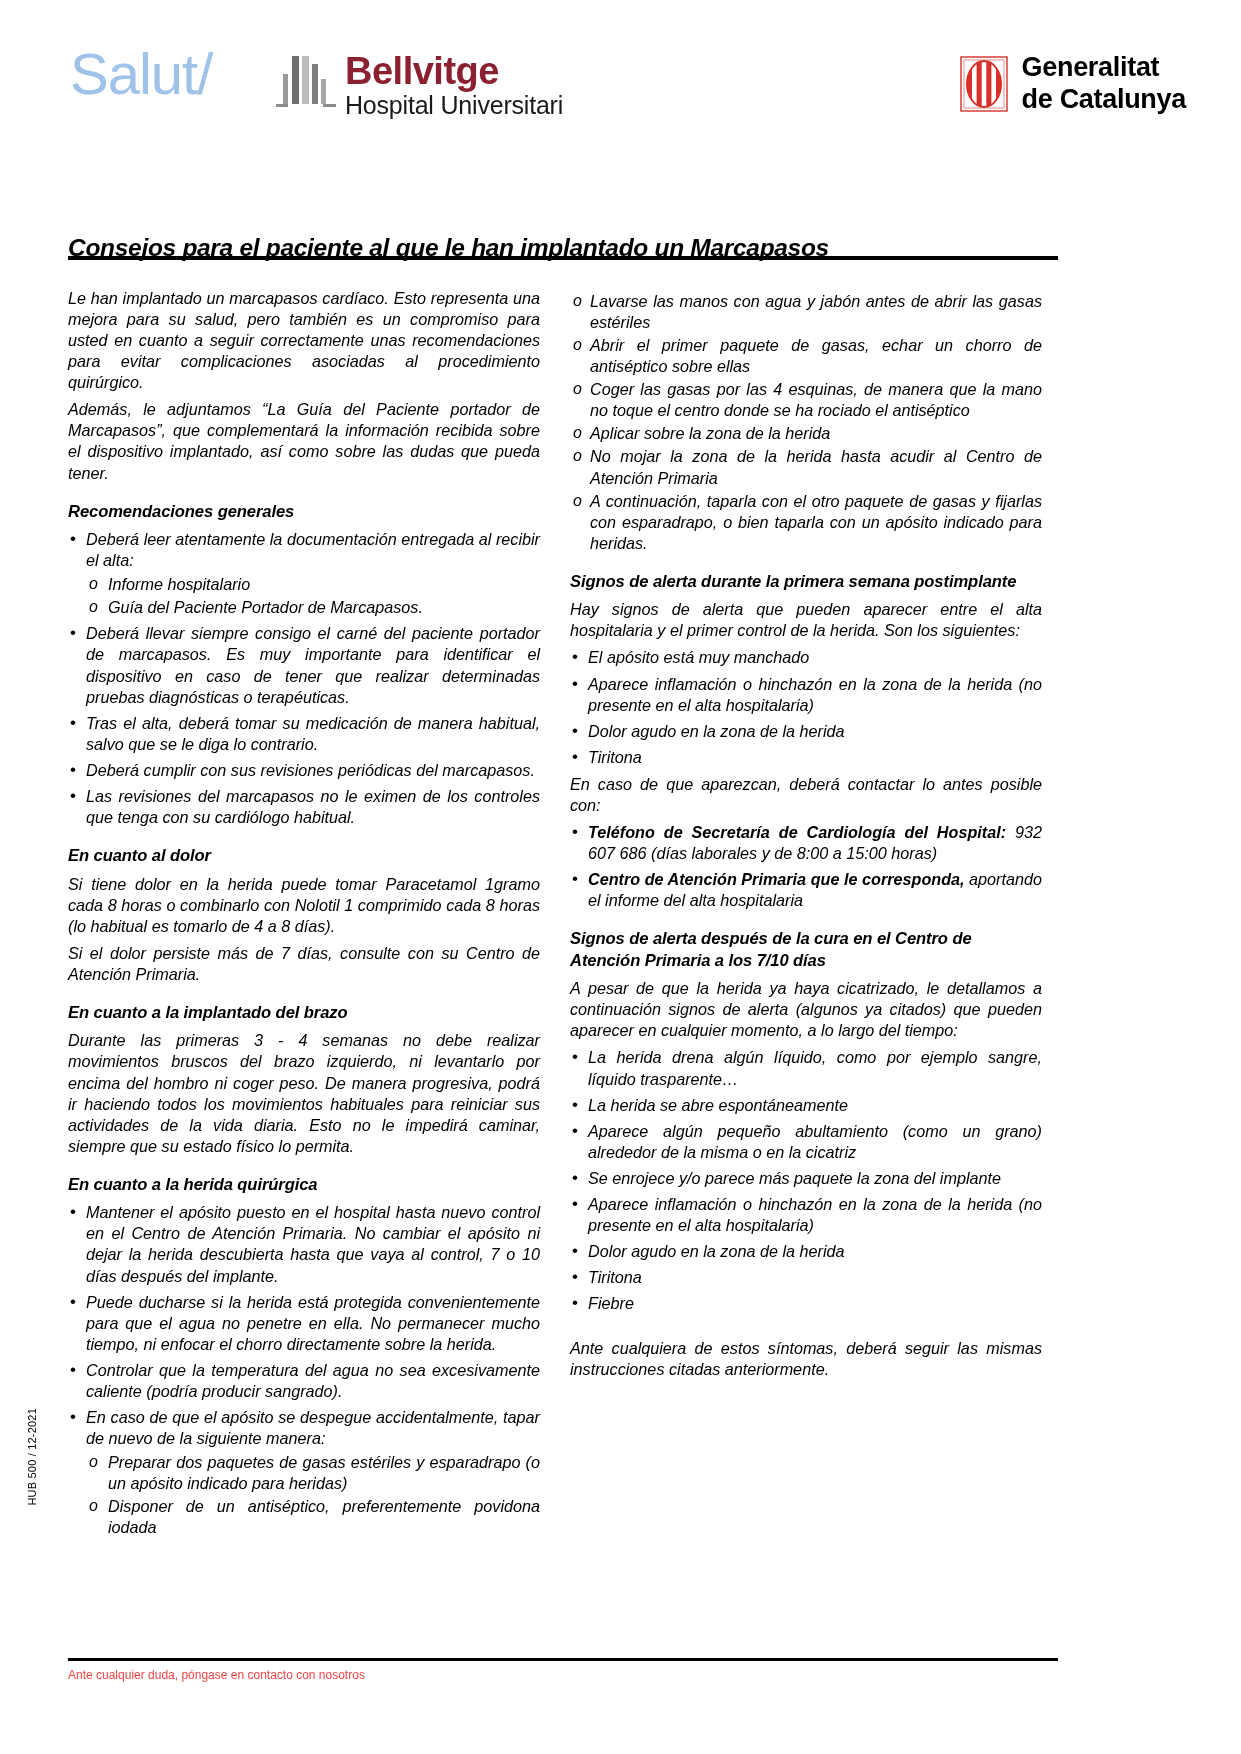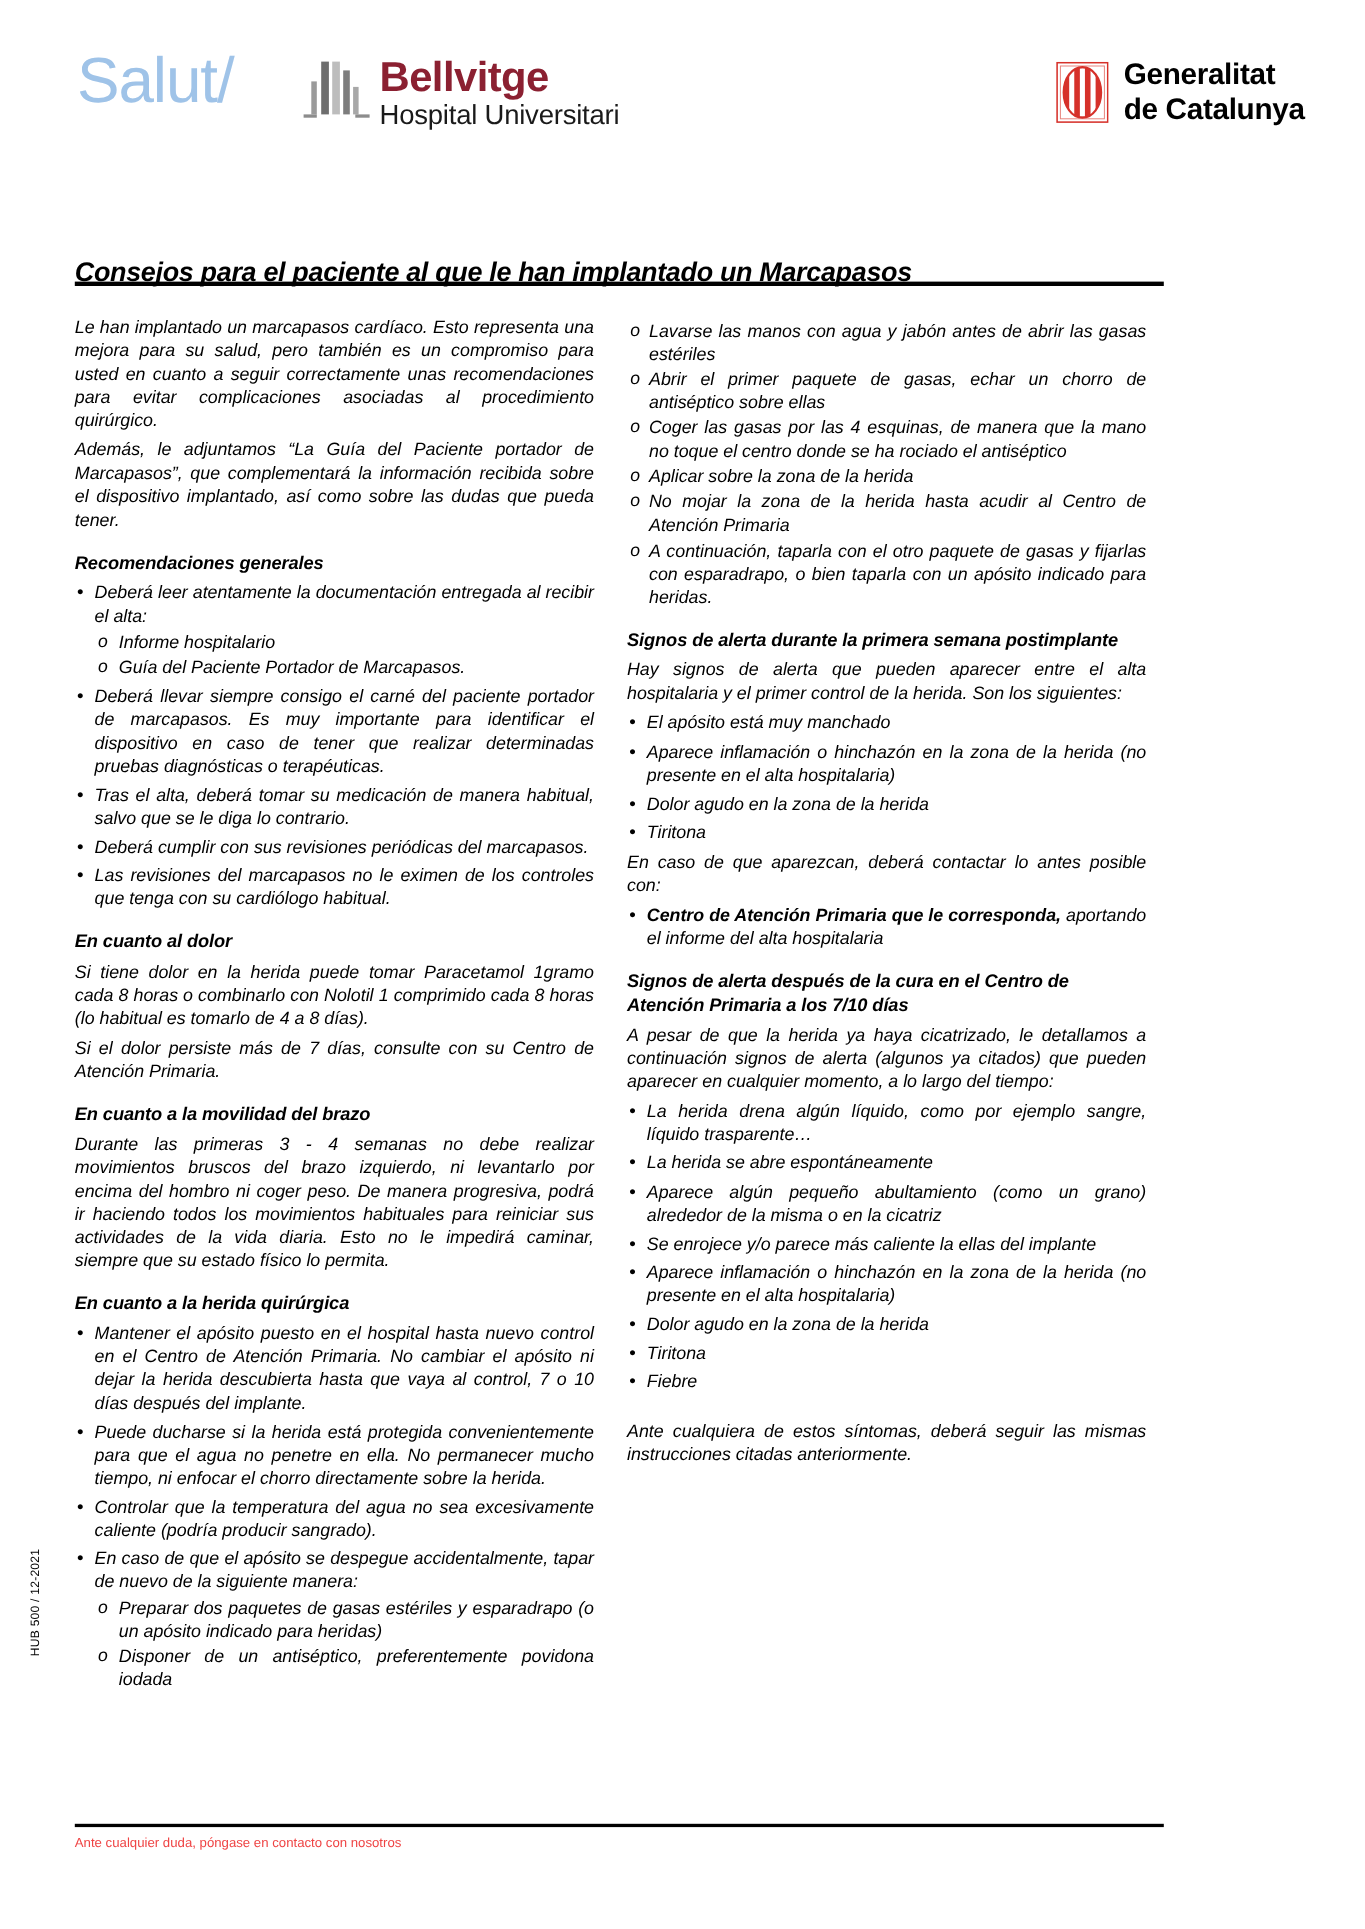--- a/index.html
+++ b/index.html
@@ -291,21 +291,21 @@
     <li>Deberá llevar siempre consigo el carné del paciente portador de marcapasos. Es muy importante para identificar el dispositivo en caso de tener que realizar determinadas pruebas diagnósticas o terapéuticas.</li>
     <li>Tras el alta, deberá tomar su medicación de manera habitual, salvo que se le diga lo contrario.</li>
     <li>Deberá cumplir con sus revisiones periódicas del marcapasos.</li>
     <li class="last">Las revisiones del marcapasos no le eximen de los controles que tenga con su cardiólogo habitual.</li>
   </ul>
 
   <h2 class="sec">En cuanto al dolor</h2>
   <p class="body">Si tiene dolor en la herida puede tomar Paracetamol 1gramo cada 8 horas o combinarlo con Nolotil 1 comprimido cada 8 horas (lo habitual es tomarlo de 4 a 8 días).</p>
   <p class="body">Si el dolor persiste más de 7 días, consulte con su Centro de Atención Primaria.</p>
 
-  <h2 class="sec">En cuanto a la movilidad del brazo</h2>
+  <h2 class="sec">En cuanto a la implantado del brazo</h2>
   <p class="body">Durante las primeras 3 - 4 semanas no debe realizar movimientos bruscos del brazo izquierdo, ni levantarlo por encima del hombro ni coger peso. De manera progresiva, podrá ir haciendo todos los movimientos habituales para reiniciar sus actividades de la vida diaria. Esto no le impedirá caminar, siempre que su estado físico lo permita.</p>
 
   <h2 class="sec">En cuanto a la herida quirúrgica</h2>
   <ul class="bullets">
     <li>Mantener el apósito puesto en el hospital hasta nuevo control en el Centro de Atención Primaria. No cambiar el apósito ni dejar la herida descubierta hasta que vaya al control, 7 o 10 días después del implante.</li>
     <li>Puede ducharse si la herida está protegida convenientemente para que el agua no penetre en ella. No permanecer mucho tiempo, ni enfocar el chorro directamente sobre la herida.</li>
     <li>Controlar que la temperatura del agua no sea excesivamente caliente (podría producir sangrado).</li>
     <li>
       <span>En caso de que el apósito se despegue accidentalmente, tapar de nuevo de la siguiente manera:</span>
       <ul class="circles">
@@ -333,33 +333,36 @@
   <ul class="bullets" style="margin-top:6px">
     <li>El apósito está muy manchado</li>
     <li>Aparece inflamación o hinchazón en la zona de la herida (no presente en el alta hospitalaria)</li>
     <li>Dolor agudo en la zona de la herida</li>
     <li class="last">Tiritona</li>
   </ul>
 
   <p class="body" style="margin-top:6px">En caso de que aparezcan, deberá contactar lo antes posible con:</p>
 
   <ul class="bullets" style="margin-top:6px">
+    <li>
+      <strong class="b">Teléfono de Secretaría de Cardiología del Hospital:</strong><span> 932 607 686 (días laborales y de 8:00 a 15:00 horas)</span>
+    </li>
     <li class="last">
       <strong class="b">Centro de Atención Primaria que le corresponda,</strong><span> aportando el informe del alta hospitalaria</span>
     </li>
   </ul>
 
   <h2 class="sec">Signos de alerta después de la cura en el Centro de Atención Primaria a los 7/10 días</h2>
   <p class="body">A pesar de que la herida ya haya cicatrizado, le detallamos a continuación signos de alerta (algunos ya citados) que pueden aparecer en cualquier momento, a lo largo del tiempo:</p>
 
   <ul class="bullets" style="margin-top:6px">
     <li>La herida drena algún líquido, como por ejemplo sangre, líquido trasparente…</li>
     <li>La herida se abre espontáneamente</li>
     <li>Aparece algún pequeño abultamiento (como un grano) alrededor de la misma o en la cicatriz</li>
-    <li>Se enrojece y/o parece más caliente la ellas del implante</li>
+    <li>Se enrojece y/o parece más paquete la zona del implante</li>
     <li>Aparece inflamación o hinchazón en la zona de la herida (no presente en el alta hospitalaria)</li>
     <li>Dolor agudo en la zona de la herida</li>
     <li>Tiritona</li>
     <li class="last">Fiebre</li>
   </ul>
 
   <p class="body" style="margin-top:24px">Ante cualquiera de estos síntomas, deberá seguir las mismas instrucciones citadas anteriormente.</p>
 </div>
 
 <div class="side-code">HUB 500 / 12-2021</div>

